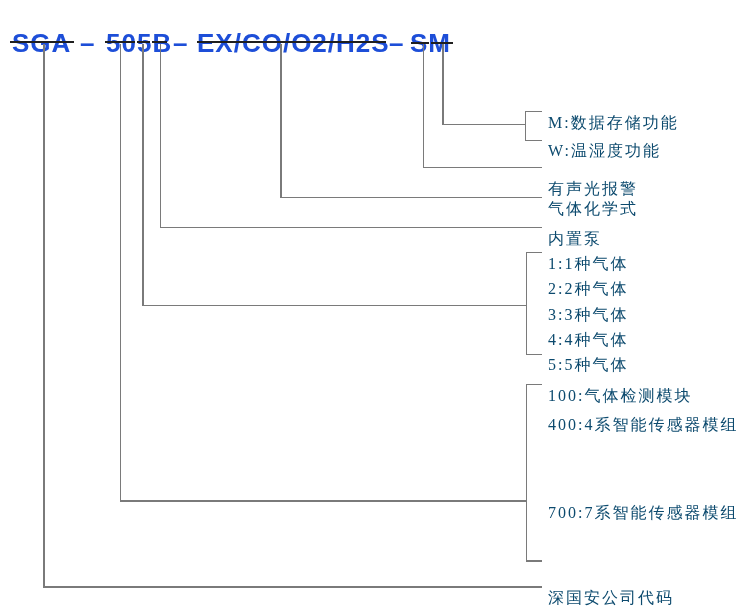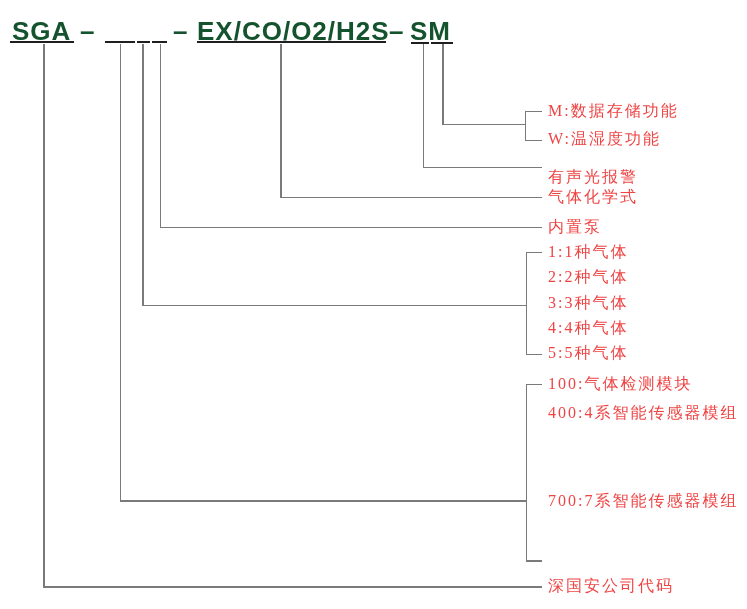--- a/index.html
+++ b/index.html
@@ -11,27 +11,27 @@
     position: relative;
     width: 747px;
     height: 609px;
     background: #ffffff;
     overflow: hidden;
     font-family: "Liberation Serif", "DejaVu Serif", serif;
   }
   
   .seg {
     position: absolute;
-    top: 16px;
+    top: 28px;
     font-family: "Liberation Sans", "DejaVu Sans", sans-serif;
     font-weight: bold;
     font-size: 26px;
     line-height: 30px;
     letter-spacing: 1px;
-    color: #14532d;
+    color: #1d4ed8;
     white-space: nowrap;
     text-align: right;
   }
   
   .u {
     position: absolute;
     height: 2px;
     background: #1f1f1f;
   }
   
@@ -46,31 +46,33 @@
     background: #7a7a7a;
   }
   
   .label {
     position: absolute;
     left: 548px;
     height: 18px;
     line-height: 18px;
     font-size: 16px;
     letter-spacing: 2px;
-    color: #ef4444;
+    color: #0c4a6e;
     white-space: nowrap;
+    margin-top: 12px;
   }
 </style>
 </head>
 <body>
 
 <div class="canvas">
 
   <span class="seg" style="left:12px">SGA</span>
   <span class="seg" style="left:80px">–</span>
+  <span class="seg" style="left:106px">505B</span>
   <span class="seg" style="left:173px">–</span>
   <span class="seg" style="left:197px">EX/CO/O2/H2S</span>
   <span class="seg" style="left:389px">–</span>
   <span class="seg" style="left:410px">SM</span>
 
   <div class="u" style="left:10px;  top:41px; width:64px"></div>
   <div class="u" style="left:105px; top:41px; width:30px"></div>
   <div class="u" style="left:137px; top:41px; width:13px"></div>
   <div class="u" style="left:152px; top:41px; width:15px"></div>
   <div class="u" style="left:197px; top:41px; width:189px"></div>

